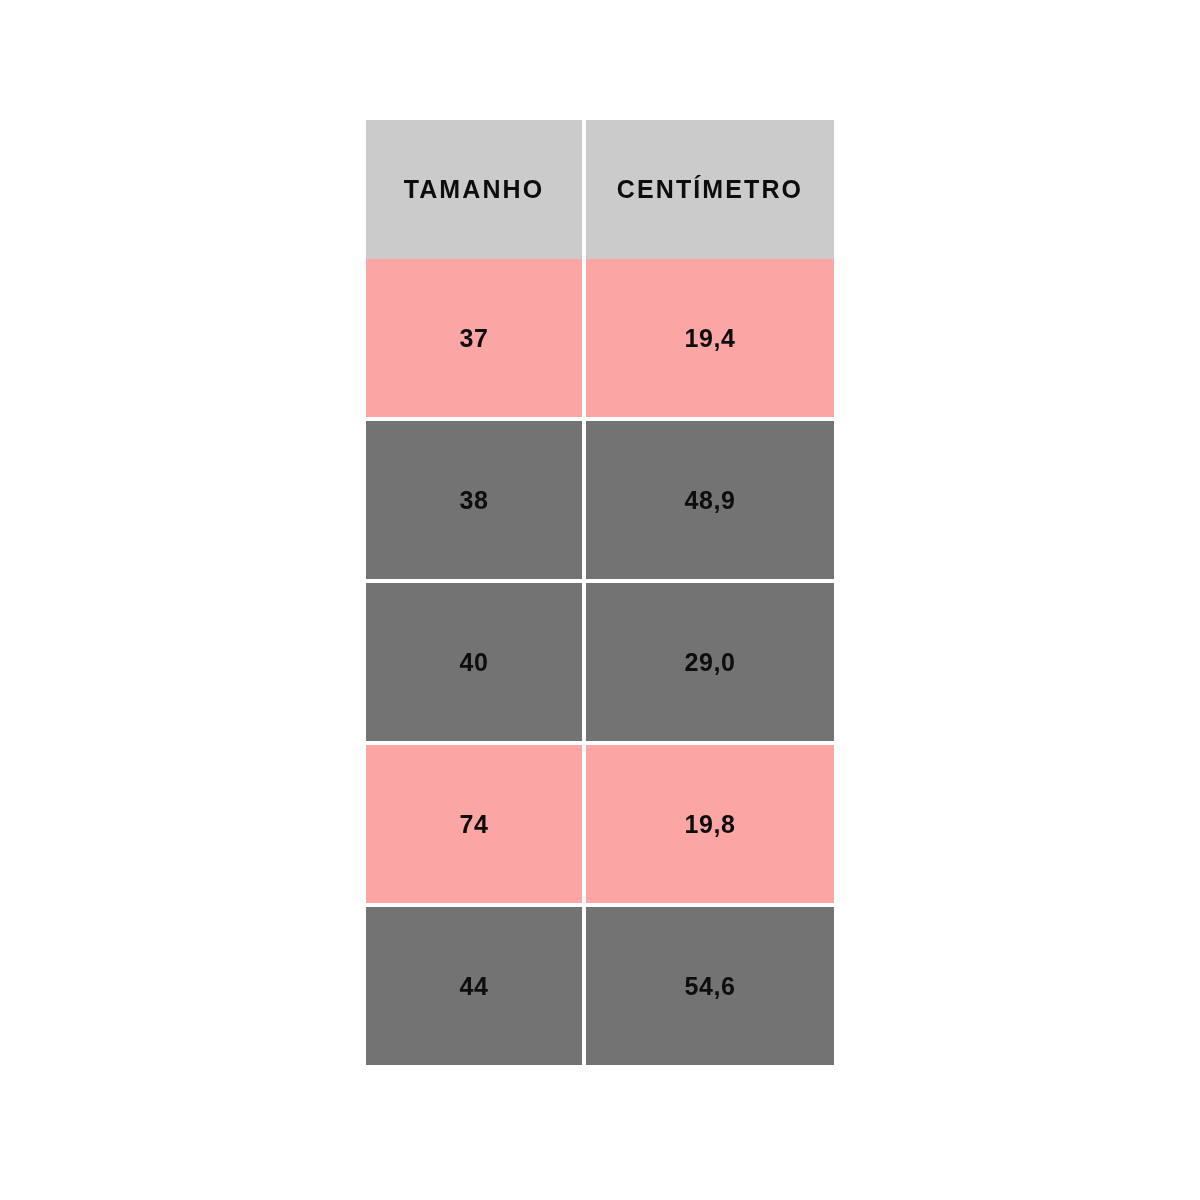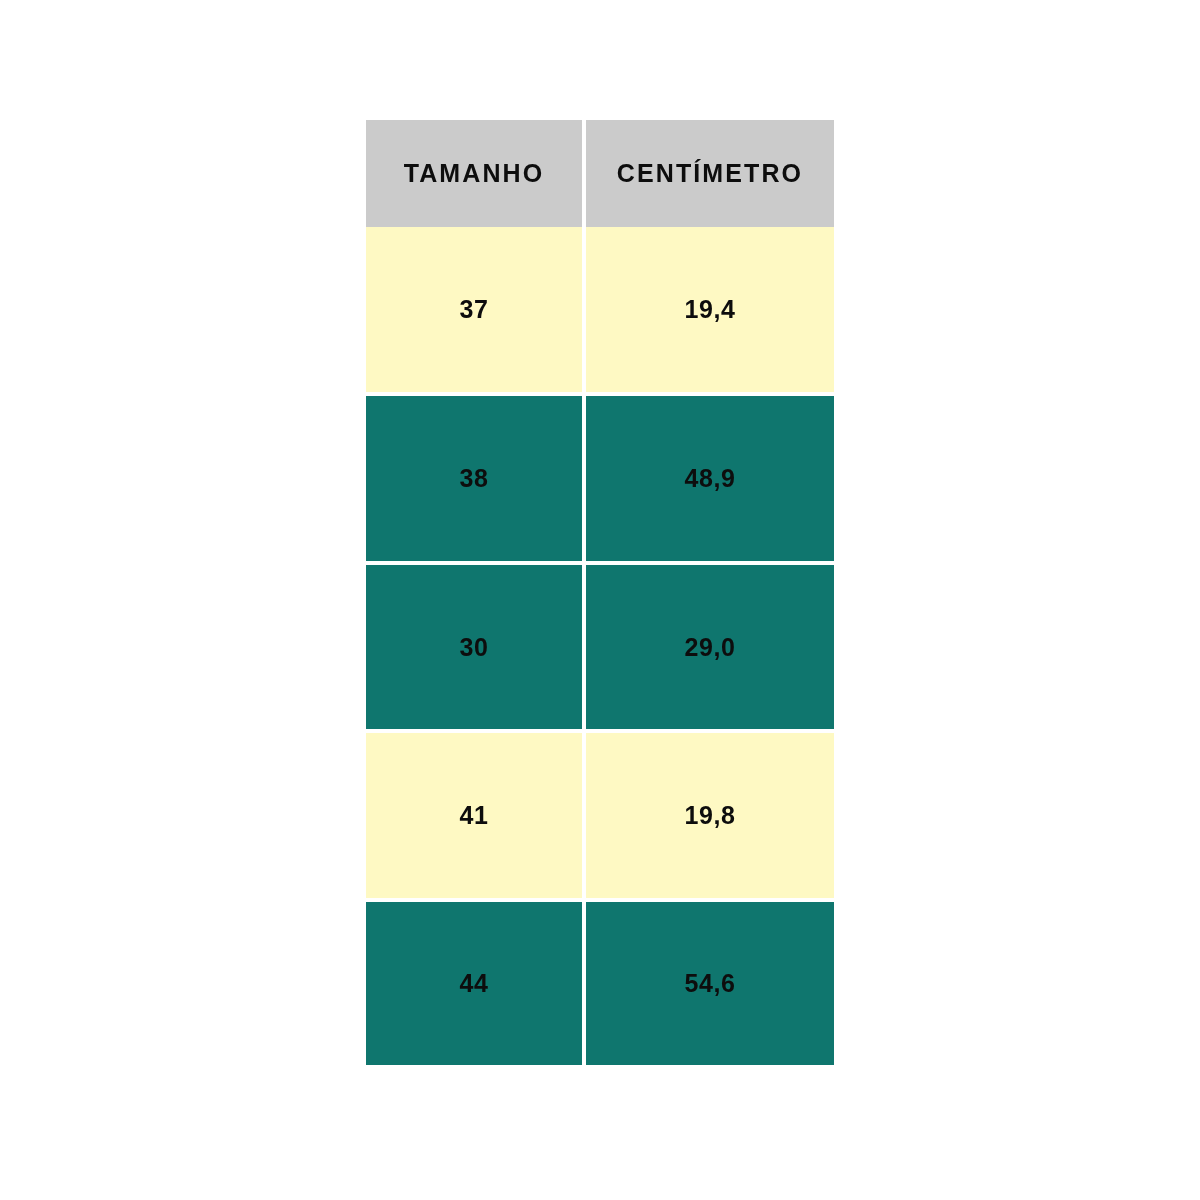--- a/index.html
+++ b/index.html
@@ -29,21 +29,21 @@
     border-spacing: 0;
     table-layout: fixed;
   }
 
   .size-table col.col-size  { width: 216px; }
   .size-table col.col-gap   { width: 4px;   }
   .size-table col.col-cm    { width: 248px; }
 
   .size-table th,
   .size-table td {
-    padding: 0;
+    padding: 16px;
     margin: 0;
     text-align: center;
     vertical-align: middle;
     color: #0d0d0d;
     font-weight: bold;
     border-bottom: 4px solid #ffffff;
   }
 
   .size-table tr:last-child th,
   .size-table tr:last-child td {
@@ -64,22 +64,22 @@
     letter-spacing: 2.1px;
   }
 
   
   .data-row td {
     height: 106px;
     font-size: 25px;
     letter-spacing: 0.6px;
   }
 
-  .row-light td { background: #fef9c3; }
-  .row-dark  td { background: #0f766e; }
+  .row-light td { background: #fca5a5; }
+  .row-dark  td { background: #737373; }
 
   .cell-text {
     display: block;
     line-height: 1;
   }
 </style>
 </head>
 <body>
 
 <div id="size-chart-wrapper">
@@ -118,31 +118,31 @@
         </td>
         <td class="gap-cell"></td>
         <td>
           <span class="cell-text">48,9</span>
         </td>
       </tr>
 
 
       <tr class="data-row row-dark">
         <td>
-          <span class="cell-text">30</span>
+          <span class="cell-text">40</span>
         </td>
         <td class="gap-cell"></td>
         <td>
           <span class="cell-text">29,0</span>
         </td>
       </tr>
 
       <tr class="data-row row-light">
         <td>
-          <span class="cell-text">41</span>
+          <span class="cell-text">74</span>
         </td>
         <td class="gap-cell"></td>
         <td>
           <span class="cell-text">19,8</span>
         </td>
       </tr>
 
 
 
       <tr class="data-row row-dark">

